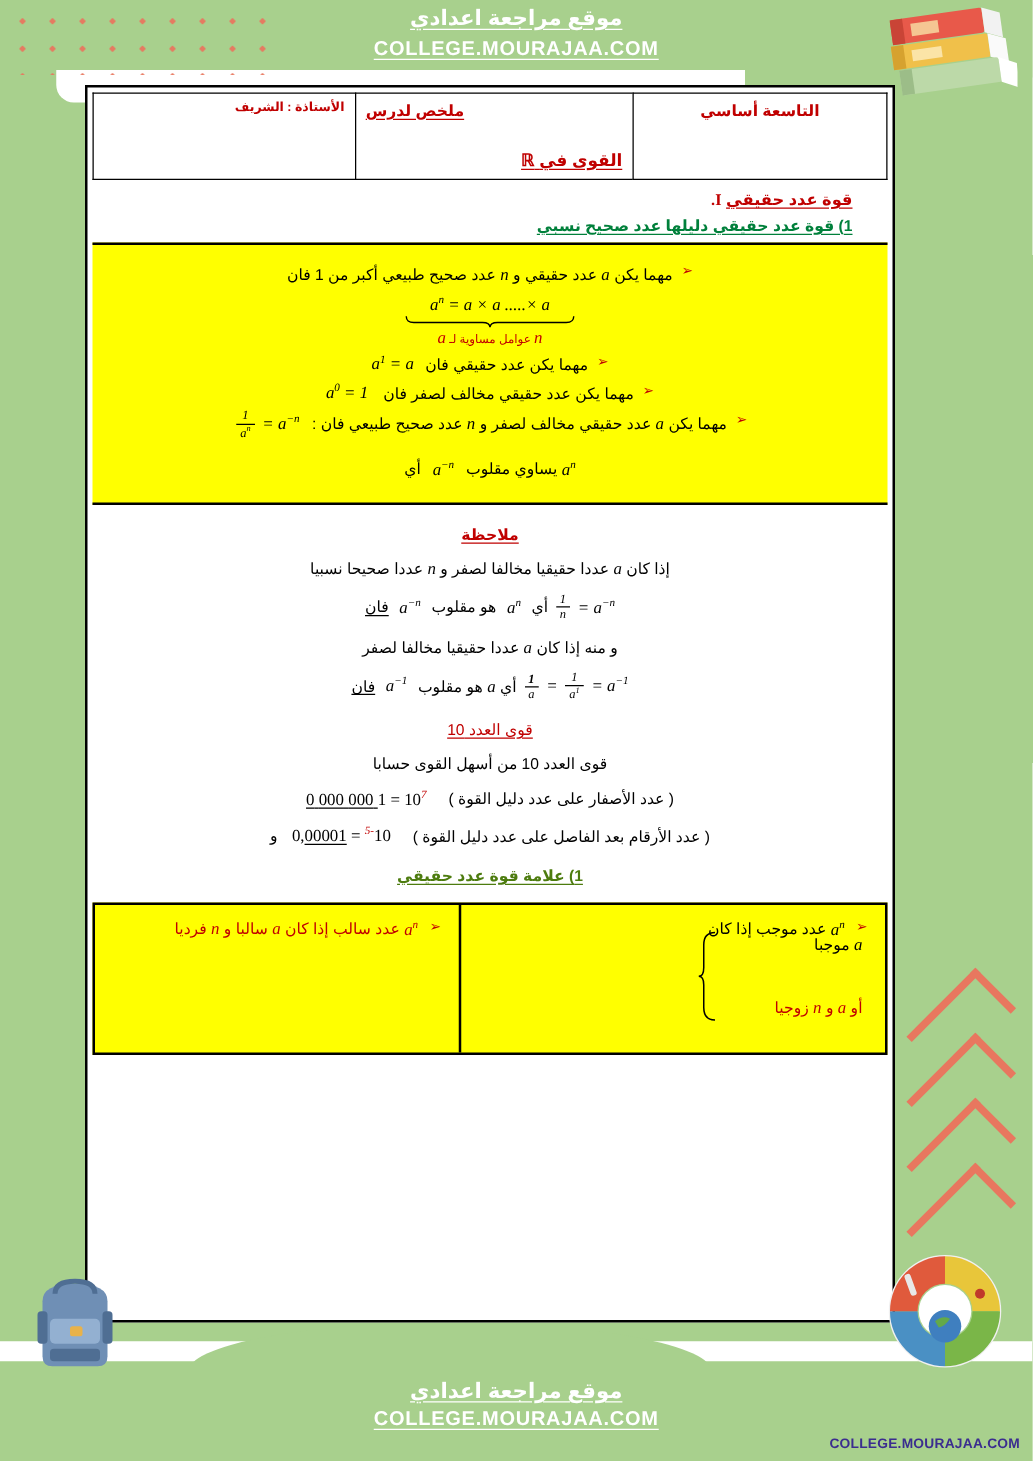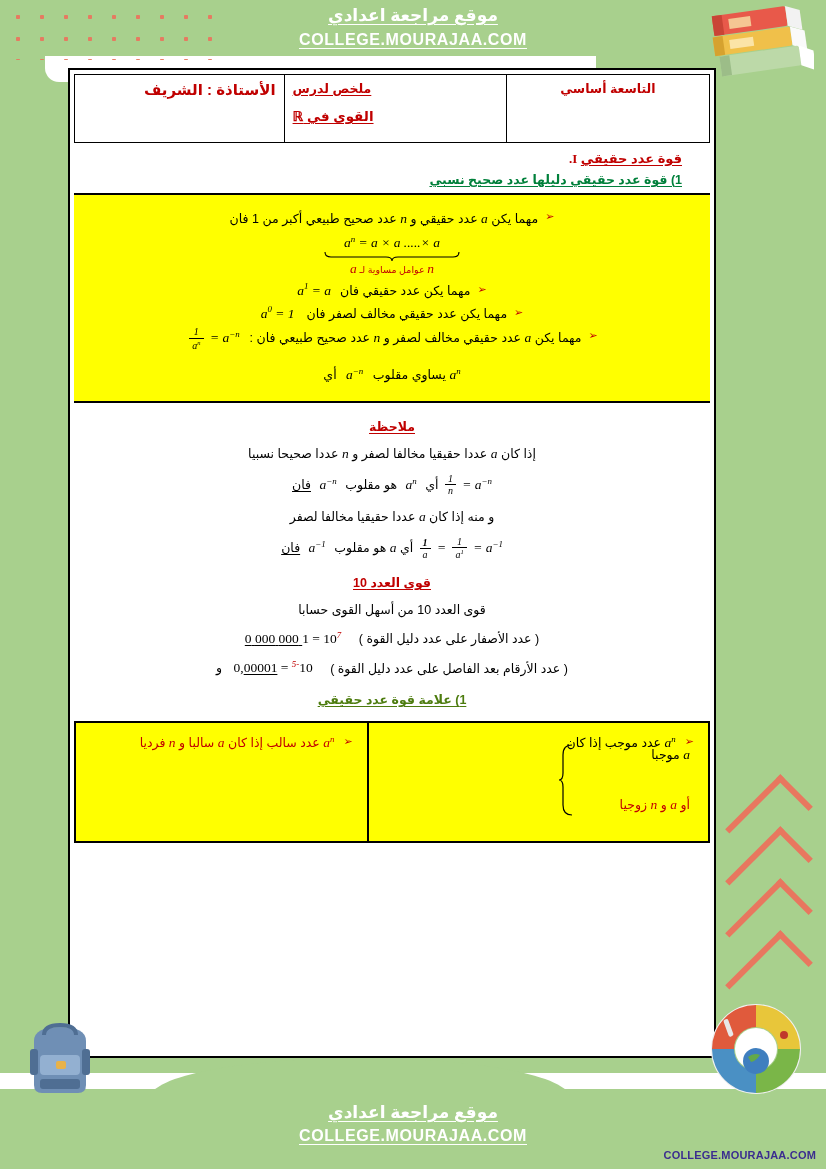--- a/index.html
+++ b/index.html
@@ -98,26 +98,26 @@
     width:100%; border-collapse:collapse; table-layout:fixed;
     border:1px solid #000;
   }
   table.hdr td{
     border:1px solid #000; height:68px; vertical-align:top;
     padding:6px 8px; text-align:center;
   }
   .td-prof{ width:33%; }
   .td-mid { width:35%; }
   .td-lvl { width:32%; }
-  .prof-text{ color:#c00000; font-size:15px; font-weight:bold; text-align:right;}
+  .prof-text{ color:#c00000; font-size:10px; font-weight:bold; text-align:right;}
   .lesson-lbl{ color:#c00000; font-size:12.5px; font-weight:bold;
                text-decoration:underline; text-underline-offset:2px; display:block; text-align:left;}
   .lesson-title{ color:#c00000; font-size:13.5px; font-weight:bold;
                text-decoration:underline; text-underline-offset:2px; display:block;
-               margin-top:12px; text-align:left;}
+               margin-top:24px; text-align:right;}
   .lvl-text{ color:#c00000; font-size:12.5px; font-weight:bold; text-align:center;}
 
   
   .sec-row{ padding:8px 14px 0 14px; }
   .sec-h1{ color:#c00000; font-size:13px; font-weight:bold; text-align:right; }
   .sec-h1 .num{ font-family:"Liberation Serif", serif; }
   .sec-h1 .t{ text-decoration:underline; text-underline-offset:2px; margin-right:14px;}
   .sec-h2{ color:#00803b; font-size:12.5px; font-weight:bold; text-align:right;
            padding:5px 28px 6px 14px; text-decoration:underline; text-underline-offset:2px;}
 
@@ -151,21 +151,21 @@
   .frac{ display:inline-flex; flex-direction:column; align-items:center;
          vertical-align:middle; margin:0 3px; direction:ltr; }
   .frac .nu{ font-size:10px; line-height:1.05; padding:0 3px;}
   .frac .de{ font-size:10px; line-height:1.15; border-top:1px solid #000; padding:0 3px;}
 
   
   .wbody{ padding:10px 18px 4px 18px; }
   .note-h{ color:#c00000; font-size:12.5px; font-weight:bold; text-align:center;
            text-decoration:underline; text-underline-offset:2px; margin:6px 0 12px 0;}
   .note-line{ text-align:center; direction:rtl; font-size:12.5px; margin:12px 0;}
-  .sub-h{ color:#c00000; font-size:12.5px; font-weight:bold; text-align:center;
+  .sub-h{ color:#c00000; font-size:12.5px; font-weight:normal; text-align:center;
           text-decoration:underline; text-underline-offset:2px; margin:14px 0 12px 0;}
   .green-h{ color:#4d7c0f; font-size:12.5px; font-weight:bold; text-align:center;
           text-decoration:underline; text-underline-offset:2px; margin:16px 0 10px 0;}
   .u{ text-decoration:underline; text-underline-offset:2px; }
   .red-sup{ color:#c00000; }
   .last-blank{ height:42px; }
 </style>
 </head>
 <body>
 

